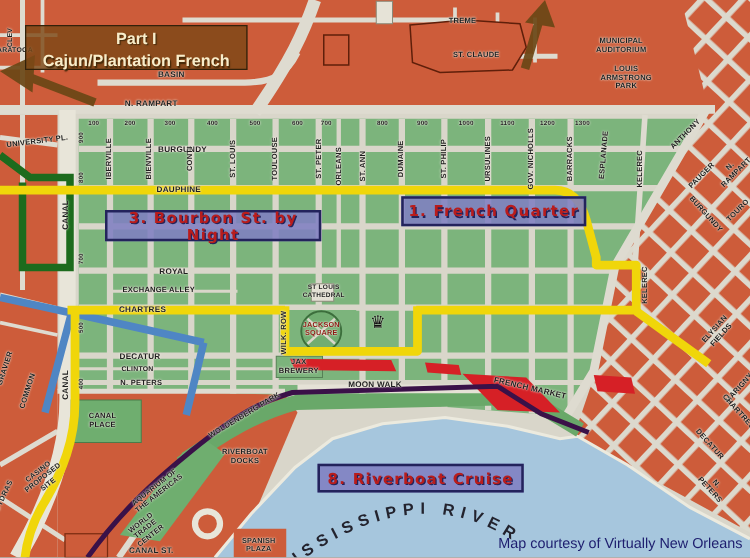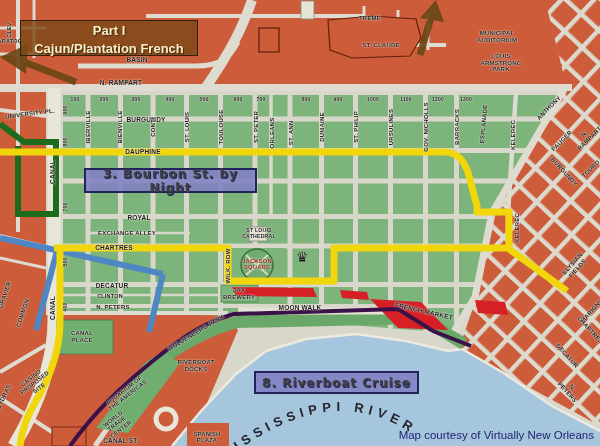--- a/index.html
+++ b/index.html
@@ -6,21 +6,21 @@
   .stage{position:relative;width:600px;height:446px;overflow:hidden;background:#d9d6ca;
          font-family:"Liberation Sans",sans-serif;}
   .stage svg{position:absolute;left:0;top:0;}
   #labels{position:absolute;left:0;top:0;width:600px;height:446px;z-index:5;}
   .mlabel{position:absolute;font-weight:bold;color:#1d1d1d;white-space:pre-line;text-align:center;
           line-height:1.1;letter-spacing:.2px;transform-origin:center;
           text-shadow:0 0 1px #efede2,0 0 2px #efede2;pointer-events:none;}
   .obox{position:absolute;box-sizing:border-box;text-align:center;font-weight:bold;z-index:8;}
   .brown{background:rgba(124,72,22,.82);border:1px solid #33210a;color:#f8edca;
          text-shadow:1px 1px 1px #3f2708;font-size:13px;line-height:1.35;padding-top:1px;}
-  .purpleb{background:rgba(128,128,194,.88);border:2px solid #23235c;color:#404040;
+  .purpleb{background:rgba(128,128,194,.88);border:2px solid #23235c;color:#b91c1c;
            font-family:"DejaVu Sans","Liberation Sans",sans-serif;
            text-shadow:1px 1px 0 #23235c;font-size:12px;letter-spacing:1px;
            display:flex;align-items:center;justify-content:center;}
   .credit{position:absolute;right:6px;top:429px;color:#1d1d6e;font-size:11.5px;z-index:9;
           font-weight:normal;}
   .crown{position:absolute;left:296px;top:249px;font-size:14px;color:#101010;z-index:6;
          text-shadow:0 0 1px #efede2;}
 </style>
 </head>
 <body>
@@ -255,17 +255,18 @@
       <div class="mlabel" style="left: 66px; top: 262px; font-size: 5px; transform: translate(-50%, -50%) rotate(-90deg);">500</div>
       <div class="mlabel" style="left: 66px; top: 307px; font-size: 5px; transform: translate(-50%, -50%) rotate(-90deg);">400</div>
     </div>
 
   <span class="crown">♛</span>
 
   <div class="obox brown" style="left:20px;top:20px;width:178px;height:36px;">
     <div>Part I</div>
     <div>Cajun/Plantation French</div>
   </div>
+  <div class="obox purpleb" style="left:321px;top:157px;width:148px;height:24px;">1. French Quarter</div>
   <div class="obox purpleb" style="left:84px;top:168px;width:173px;height:25px;">3. Bourbon St. by Night</div>
   <div class="obox purpleb" style="left:254px;top:371px;width:165px;height:23px;">8. Riverboat Cruise</div>
 
   <div class="credit">Map courtesy of Virtually New Orleans</div>
 </div>
 
 </body></html>

